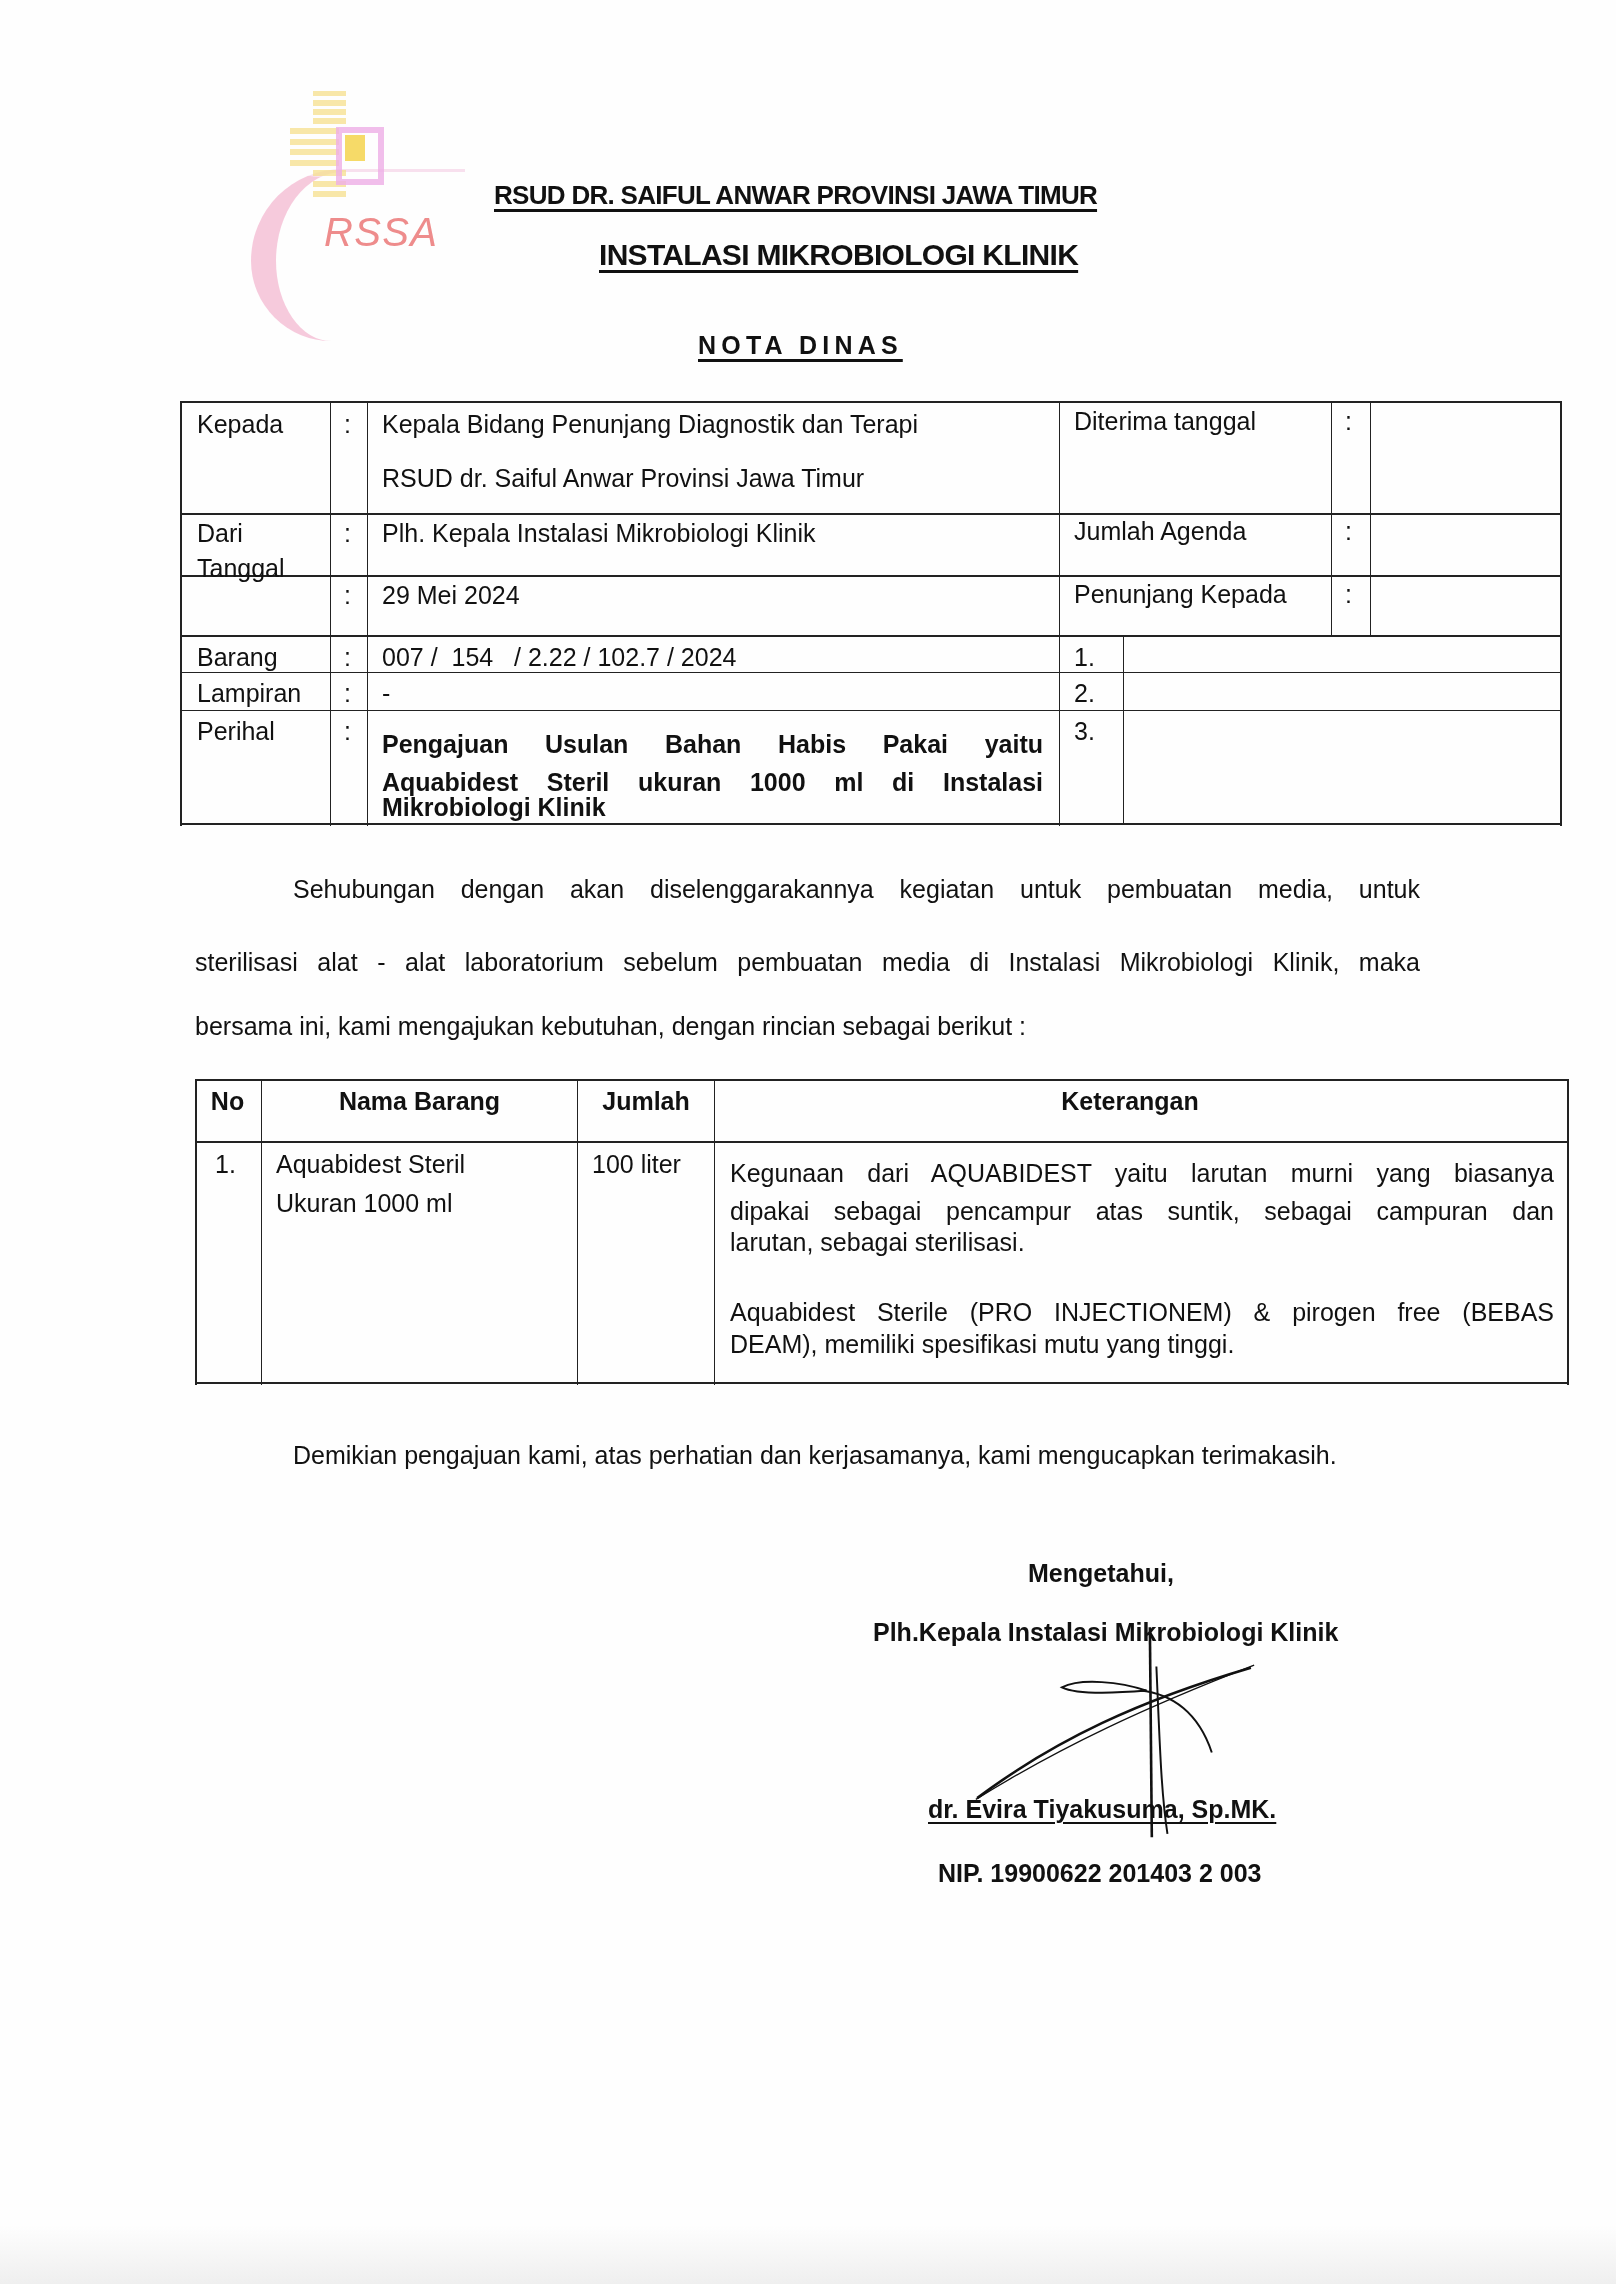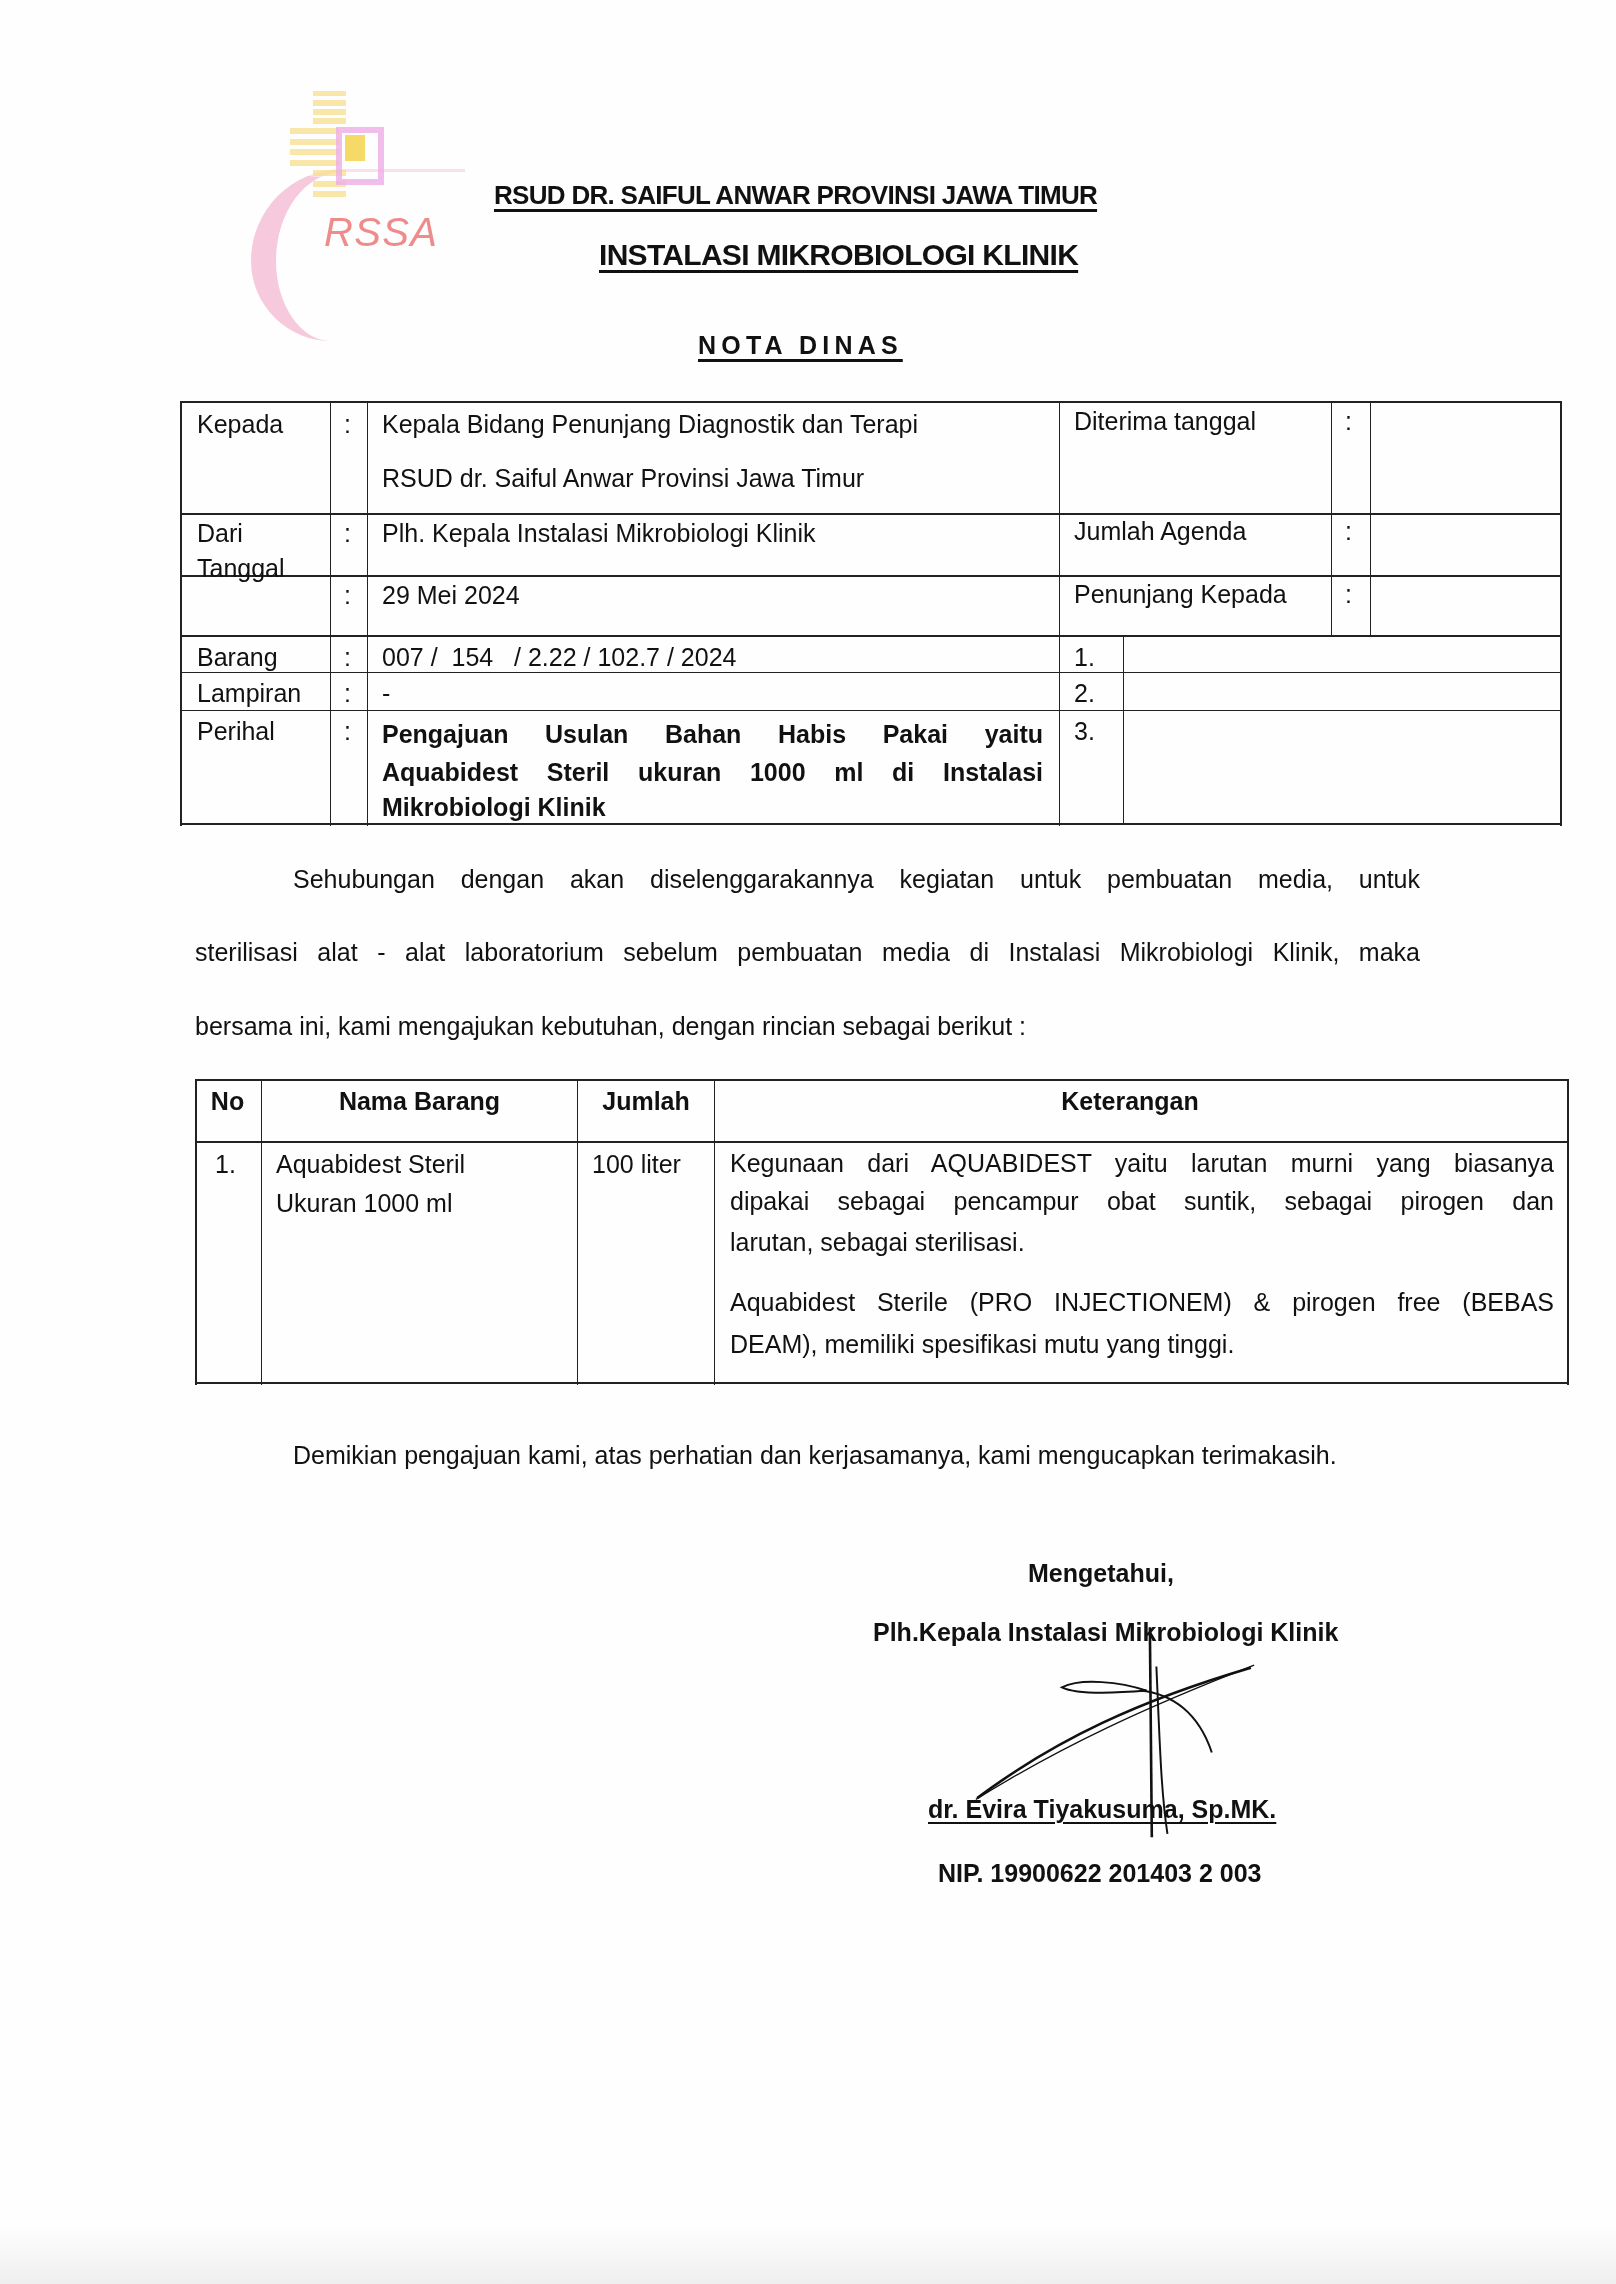--- a/index.html
+++ b/index.html
@@ -35,21 +35,21 @@
     letter-spacing: -0.7px; white-space: nowrap;
   }
   .h1 { left: 494px; top: 180px; font-size: 26px; }
   .h2 { left: 599px; top: 238px; font-size: 30px; }
   .h3 { left: 698px; top: 331px; font-size: 25px; letter-spacing: 5.2px; }
 
   
   .cell-line { position: absolute; background: #222; }
   .t { position: absolute; font-size: 25px; white-space: nowrap; line-height: 1; }
   .b { font-weight: bold; }
-  .justify { position: absolute; font-size: 25px; text-align: justify; text-align-last: justify; line-height: 38px; }
+  .justify { position: absolute; font-size: 25px; text-align: justify; text-align-last: justify; line-height: 38px; margin-top: 10px; }
   .para { position: absolute; font-size: 25px; white-space: nowrap; line-height: 1; }
   .sig-line { position: absolute; }
 </style>
 </head>
 <body>
 
 <div class="page-shade"></div>
 
 <div class="logo">
   <div class="swoosh"></div>
@@ -157,21 +157,21 @@
   <div class="t b" style="left:262px;width:315px;top:1089px;text-align:center">Nama Barang</div>
   <div class="t b" style="left:578px;width:136px;top:1089px;text-align:center">Jumlah</div>
   <div class="t b" style="left:704px;width:852px;top:1089px;text-align:center">Keterangan</div>
 
   <div>
     <div class="t" style="left:215px;top:1152px">1.</div>
     <div class="t" style="left:276px;top:1152px">Aquabidest Steril</div>
     <div class="t" style="left:276px;top:1191px">Ukuran 1000 ml</div>
     <div class="t" style="left:592px;top:1152px">100 liter</div>
     <div class="justify" style="left:730px;top:1144px;width:824px;height:38px">Kegunaan dari AQUABIDEST yaitu larutan murni yang biasanya</div>
-    <div class="justify" style="left:730px;top:1182px;width:824px;height:38px">dipakai sebagai pencampur obat suntik, sebagai pirogen dan</div>
+    <div class="justify" style="left:730px;top:1182px;width:824px;height:38px">dipakai sebagai pencampur atas suntik, sebagai campuran dan</div>
     <div class="t" style="left:730px;top:1230px">larutan, sebagai sterilisasi.</div>
     <div class="justify" style="left:730px;top:1283px;width:824px;height:38px">Aquabidest Sterile (PRO INJECTIONEM) &amp; pirogen free (BEBAS</div>
     <div class="t" style="left:730px;top:1332px">DEAM), memiliki spesifikasi mutu yang tinggi.</div>
   </div>
 </div>
 
 <div class="para" style="left:293px;top:1443px">Demikian pengajuan kami, atas perhatian dan kerjasamanya, kami mengucapkan terimakasih.</div>
 
 <div>
   <div class="t b" style="left:1028px;top:1561px">Mengetahui,</div>

